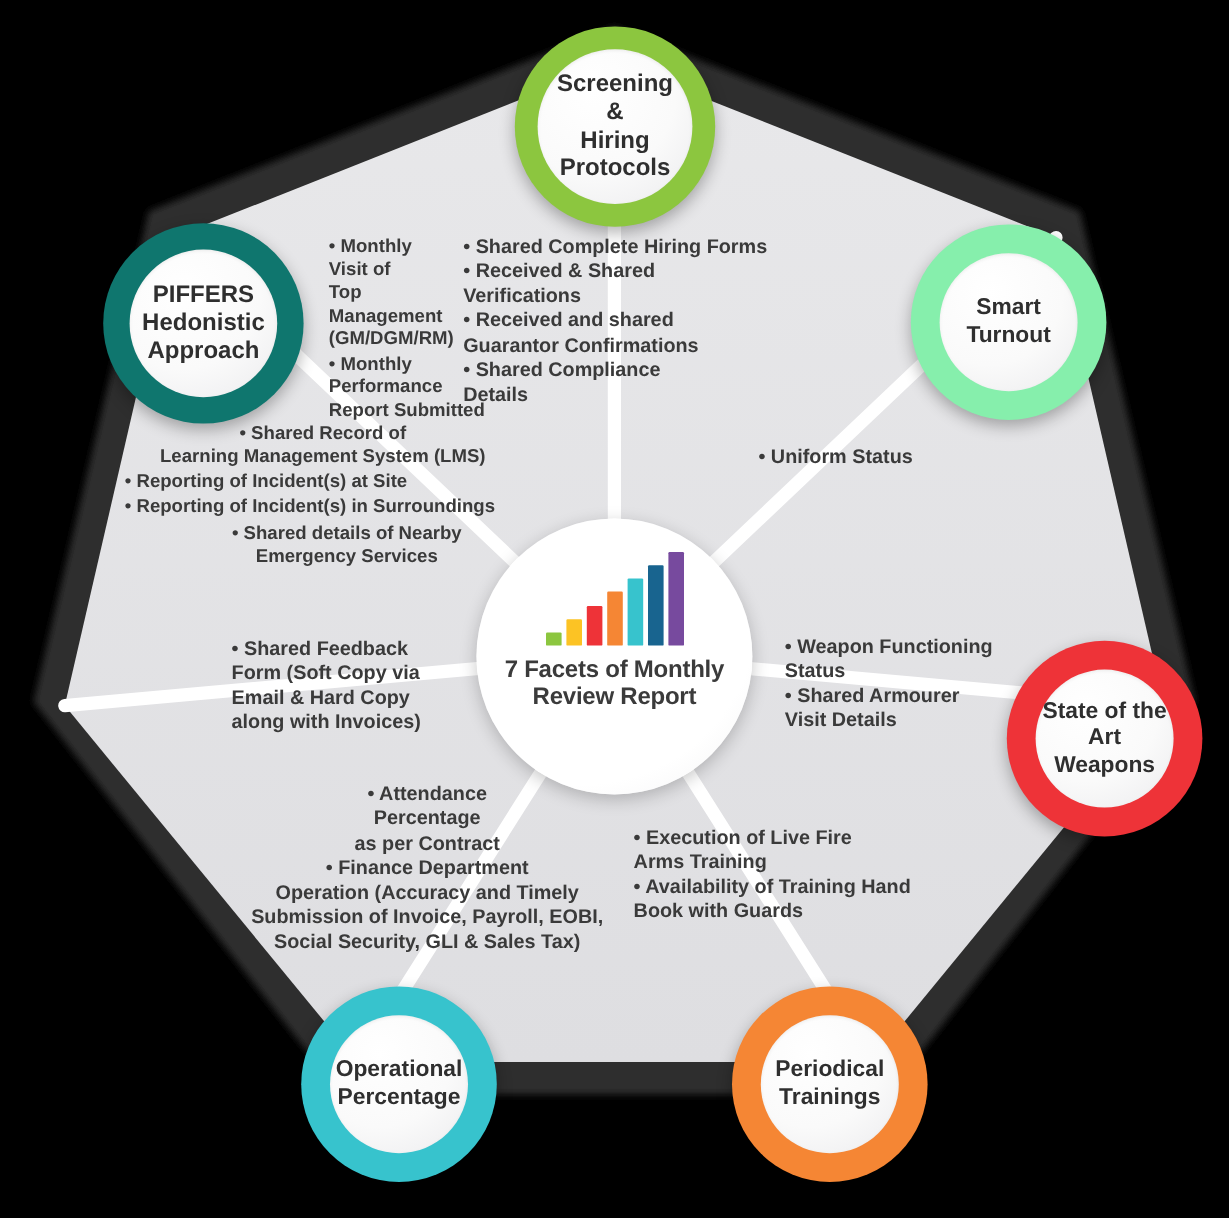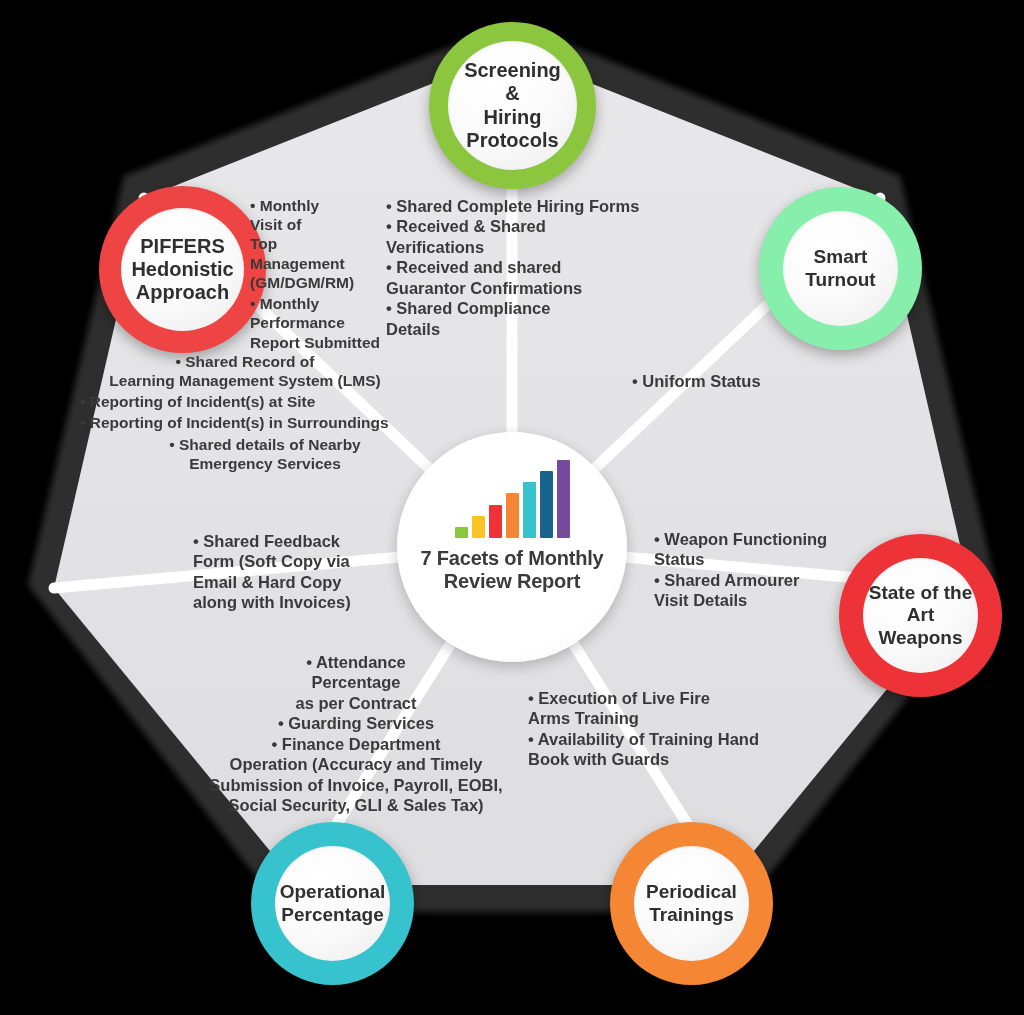--- a/index.html
+++ b/index.html
@@ -99,21 +99,21 @@
   </div>
 
   <div class="node" style="left: 251px; top: 822px; width: 163px; height: 163px; padding: 24px; background: rgb(55, 195, 205);">
     <div class="inner" style="width:100%;height:100%;">
       <span class="lbl" style="font-size:19px;">Operational
 Percentage</span>
     </div>
   </div>
 
 
-  <div class="node" style="left: 99px; top: 186px; width: 167px; height: 167px; padding: 22px; background: #ef4444;">
+  <div class="node" style="left: 86px; top: 186px; width: 167px; height: 167px; padding: 22px; background: #0f766e;">
     <div class="inner" style="width:100%;height:100%;">
       <span class="lbl" style="font-size:20px;">PIFFERS
 Hedonistic
 Approach</span>
     </div>
   </div>
 
   <div class="seg" style="left:386px;top:196px;width:290px;font-size:16.5px;text-align:left;">
     <div>• Shared Complete Hiring Forms</div>
     <div>• Received &amp; Shared
@@ -139,35 +139,34 @@
     <div>• Execution of Live Fire
    Arms Training</div>
     <div>• Availability of Training Hand
    Book with Guards</div>
   </div>
 
   <div class="seg" style="left:196px;top:652px;width:320px;font-size:16.5px;text-align:center;">
     <div style="text-align:center;">• Attendance
 Percentage
 as per Contract</div>
-    <div style="text-align:center;">• Guarding Services</div>
     <div style="text-align:center;">• Finance Department
 Operation (Accuracy and Timely
 Submission of Invoice, Payroll, EOBI,
 Social Security, GLI &amp; Sales Tax)</div>
   </div>
 
   <div class="seg" style="left:193px;top:531px;width:210px;font-size:16.5px;text-align:left;">
     <div>• Shared Feedback
    Form (Soft Copy via
    Email &amp; Hard Copy
    along with Invoices)</div>
   </div>
 
-  <div class="seg" style="left:80px;top:196px;width:330px;font-size:15.5px;text-align:left;">
+  <div class="seg" style="left:104px;top:196px;width:330px;font-size:15.5px;text-align:left;">
     <div style="margin-left:170px;">• Monthly
 Visit of
 Top
 Management
 (GM/DGM/RM)</div>
     <div style="margin-left:170px;margin-top:2px;">• Monthly
 Performance
 Report Submitted</div>
     <div style="text-align:center;margin-top:0;">• Shared Record of
 Learning Management System (LMS)</div>

